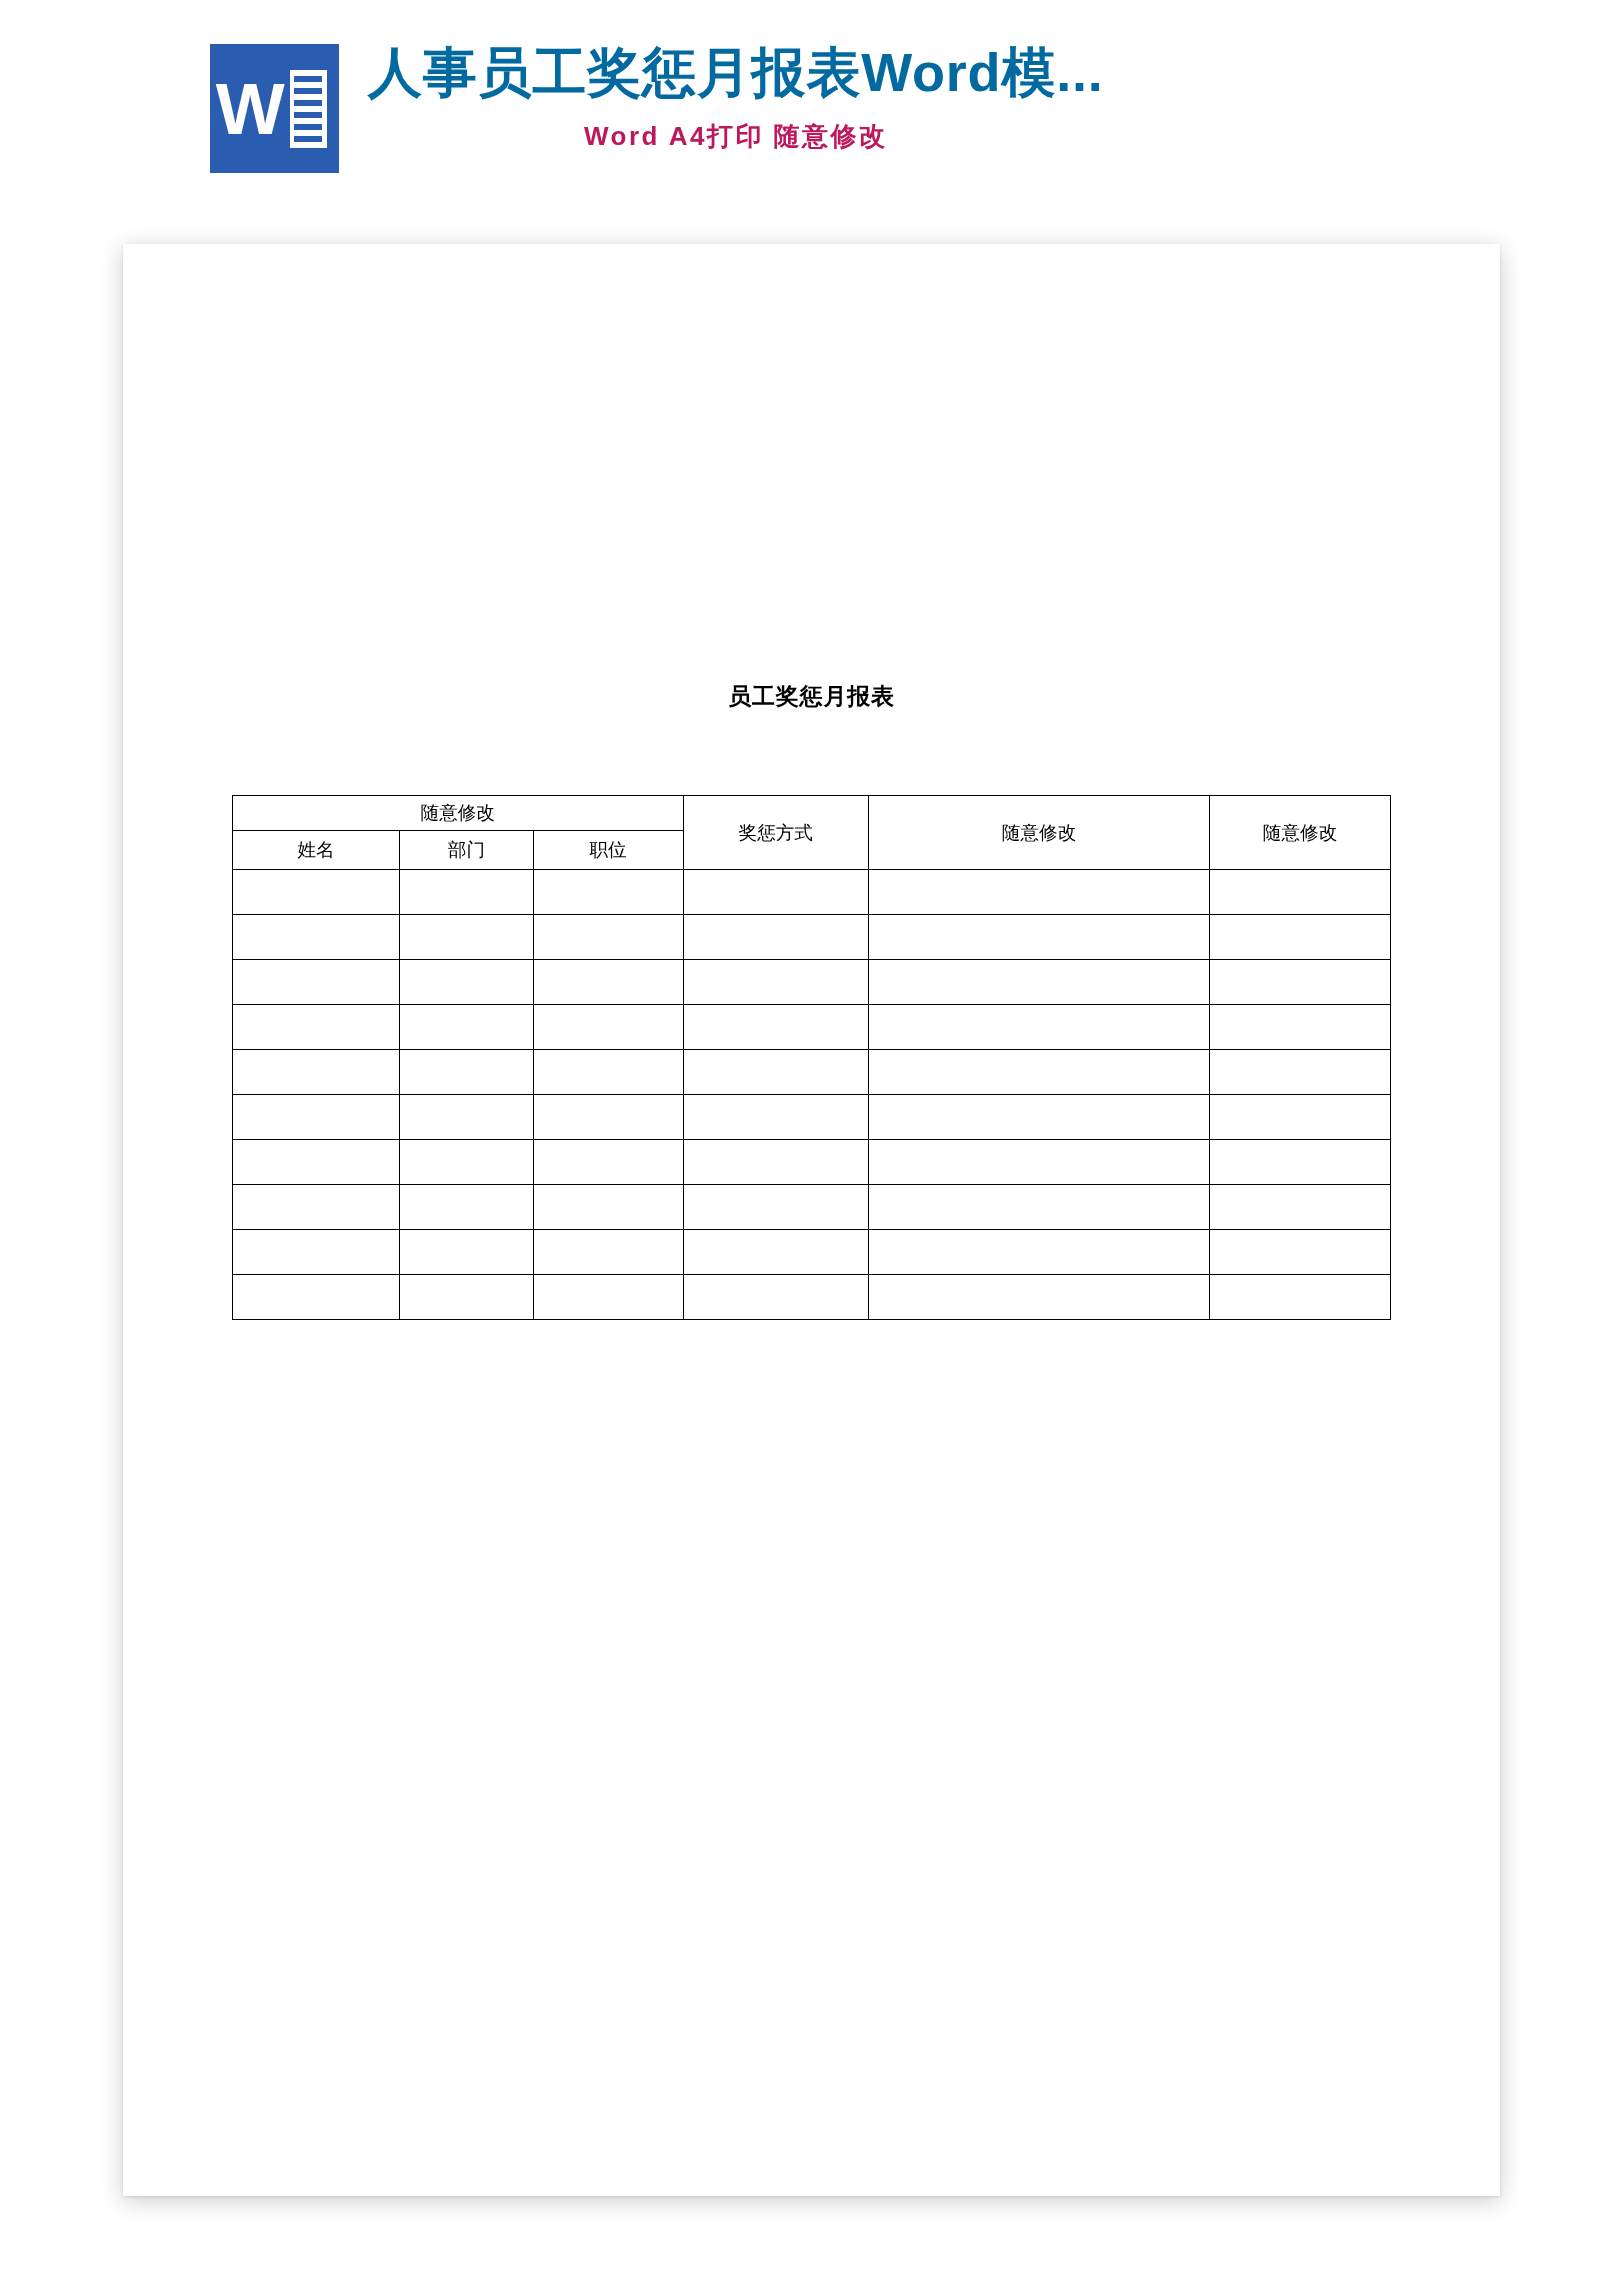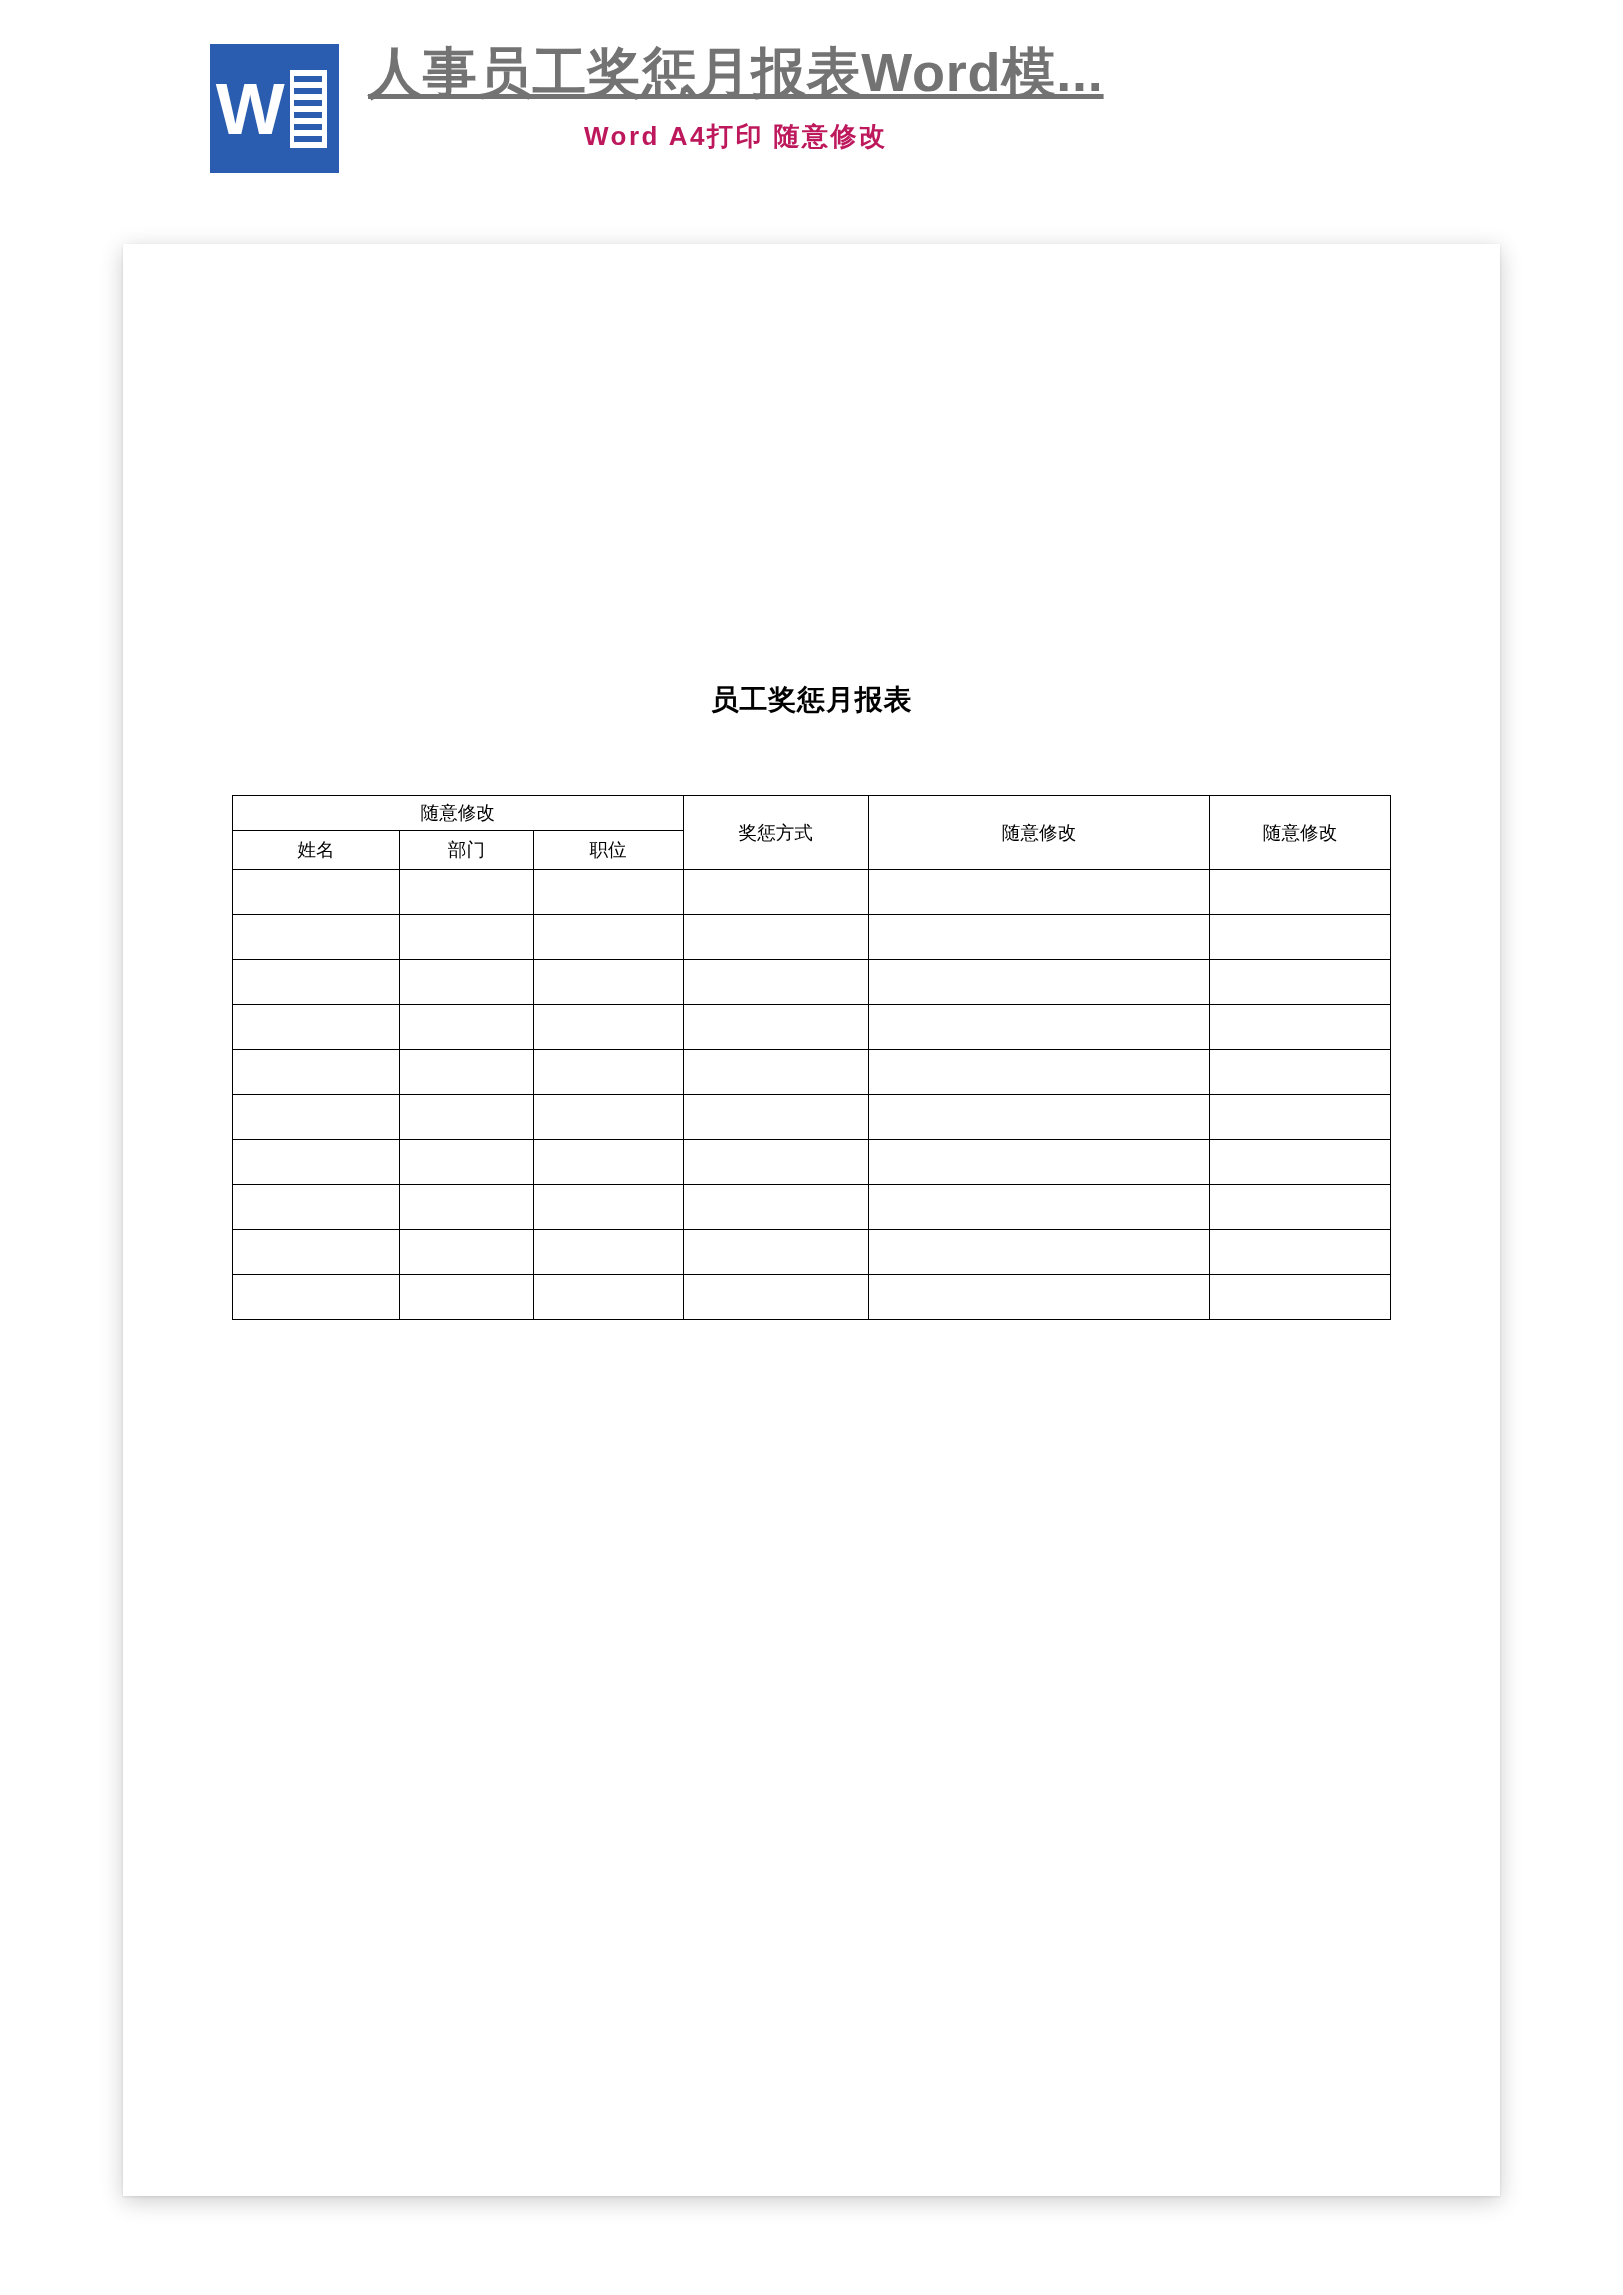--- a/index.html
+++ b/index.html
@@ -67,25 +67,24 @@
 
   .header-text {
     margin-left: 29px;
     display: flex;
     flex-direction: column;
     justify-content: flex-start;
   }
   .header-title {
     font-size: 54px;
     font-weight: bold;
-    color: #737373;
+    color: #0369a1;
     line-height: 1.05;
     letter-spacing: 0.8px;
     white-space: nowrap;
-    text-decoration: underline;
   }
   .header-sub {
     margin-top: 18.6px;
     font-size: 26px;
     color: #be185d;
     letter-spacing: 2.5px;
     font-weight: bold;
     text-align: center;
     white-space: nowrap;
   }
@@ -100,21 +99,21 @@
     background: #ffffff;
     box-shadow: 0 5px 22px rgba(0,0,0,0.20), 0 0.8px 2.5px rgba(0,0,0,0.10);
   }
 
   .doc-title {
     position: absolute;
     left: 0;
     top: 437px;
     width: 100%;
     text-align: center;
-    font-size: 28px;
+    font-size: 23px;
     font-weight: bold;
     color: #000000;
     letter-spacing: 0.8px;
     font-family: "Liberation Sans", sans-serif;
   }
 
   
   table.award-table {
     position: absolute;
     left: 109px;

